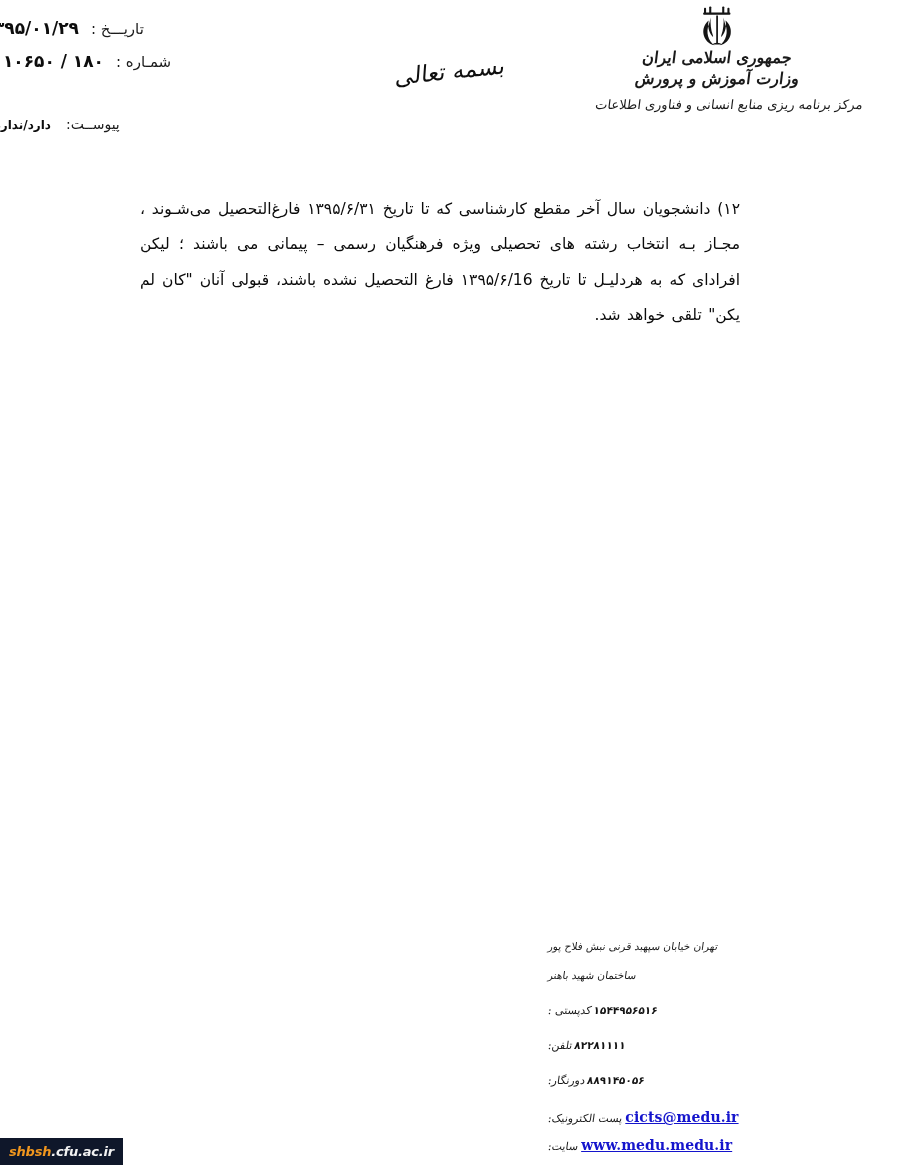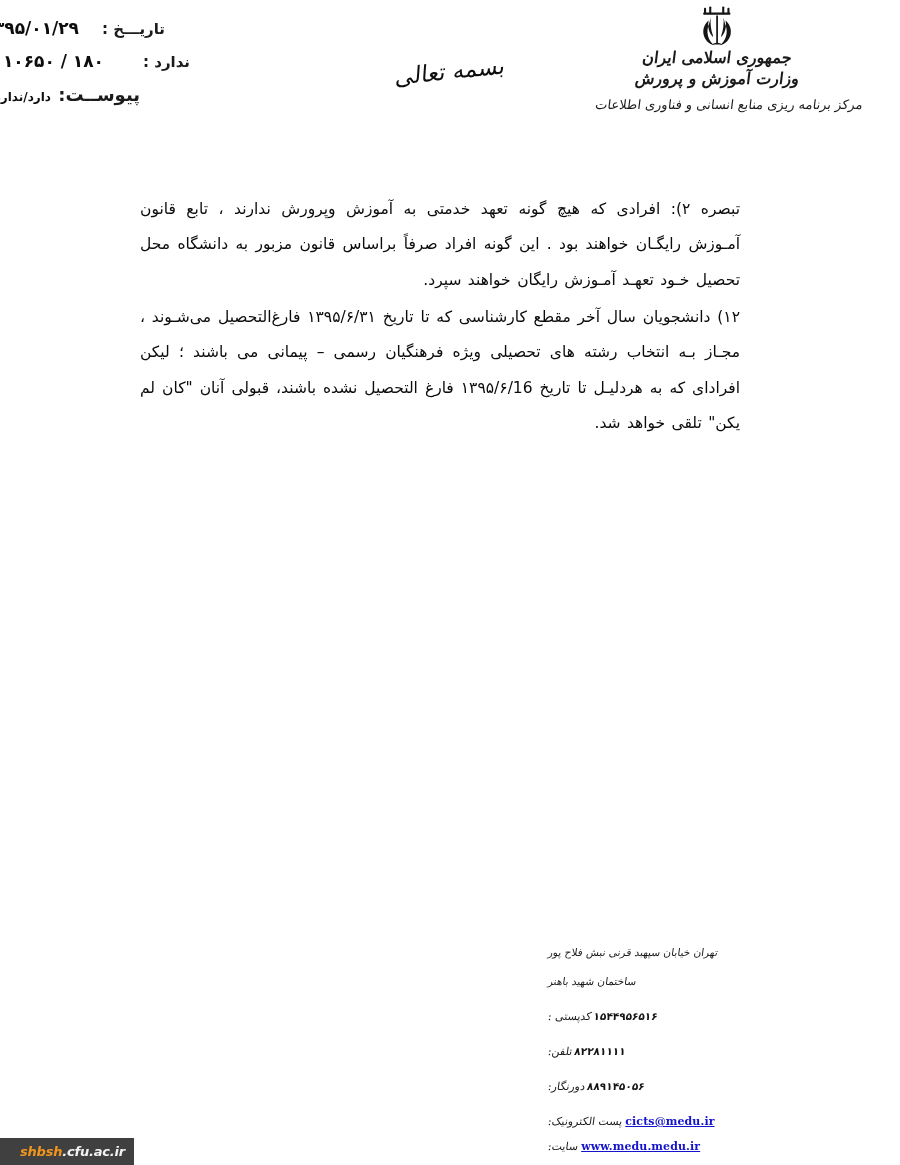--- a/index.html
+++ b/index.html
@@ -66,37 +66,37 @@
   }
   .meta-row {
     display: flex;
     align-items: baseline;
     justify-content: flex-start;
     margin-bottom: 13px;
     padding-right: 0;
   }
   .meta-row .label {
     font-size: 15px;
-    font-weight: 700;
+    font-weight: 400;
     color: #1b1b1b;
     min-width: 74px;
-    text-align: right;
+    text-align: left;
     padding-left: 3px;
     white-space: nowrap;
   }
   .meta-row .value {
     font-size: 17px;
     font-weight: 700;
     color: #0d0d0d;
     white-space: nowrap;
     padding-right: 9px;
     letter-spacing: 0.5px;
   }
   .meta-row.attach { margin-top: 4px; }
-  .meta-row.attach .label { font-size: 18px; }
+  .meta-row.attach .label { font-size: 14px; margin-top: 32px; }
   .meta-row.attach .value {
     font-size: 12px;
     font-weight: 600;
     letter-spacing: 0;
     padding-right: 12px;
   }
 
   
   .meta-row.date    { margin-right: 135px; }
   .meta-row.number  { margin-right: 110px; }
@@ -183,37 +183,37 @@
     letter-spacing: -0.2px;
   }
 
   .foot-kv.link { margin-bottom: 12px; transform: skewX(0deg); }
   .foot-kv.link .k {
     transform: skewX(-8deg);
     display: inline-block;
   }
   .foot-kv.link .v {
     font-family: "DejaVu Serif", "Liberation Serif", serif;
-    font-size: 11px;
+    font-size: 14px;
     font-weight: 700;
     color: #1414cc;
     text-decoration: underline;
     direction: ltr;
     letter-spacing: 0.1px;
     margin-left: 3px;
   }
   .foot-kv.web { margin-bottom: 4px; }
 
   
   .watermark {
     position: absolute;
     left: 0;
     bottom: 0;
-    background: #404040;
-    padding: 5px 9px 6px 20px;
+    background: #0f172a;
+    padding: 5px 9px 6px 9px;
     direction: ltr;
     line-height: 1;
     white-space: nowrap;
   }
   .watermark .wm-a {
     font-family: "DejaVu Sans", "Liberation Sans", sans-serif;
     font-size: 13px;
     font-weight: 700;
     font-style: italic;
     color: #f0961e;
@@ -251,33 +251,32 @@
     <div class="lh-line lh-org2">وزارت آموزش و پرورش</div>
     <div class="lh-line lh-center">مرکز برنامه ریزی منابع انسانی و فناوری اطلاعات</div>
   </div>
 
   <div class="meta">
     <div class="meta-row date">
       <span class="label">تاریـــخ :</span>
       <span class="value">۱۳۹۵/۰۱/۲۹</span>
     </div>
     <div class="meta-row number">
-      <span class="label">ندارد :</span>
+      <span class="label">شمـاره :</span>
       <span class="value">۱۸۰ / ۱۰۶۵۰ /۲۲</span>
     </div>
     <div class="meta-row attach">
       <span class="label">پیوســت:</span>
       <span class="value">دارد/ندارد</span>
     </div>
   </div>
 
   <div class="besmeh">بسمه تعالی</div>
 
   <div class="body">
-    <p class="para">تبصره ۲): افرادی  که هیچ گونه تعهد خدمتی به آموزش وپرورش ندارند ، تابع قانون آمـوزش رایگـان خواهند بود . این گونه افراد صرفاً براساس قانون مزبور به دانشگاه محل تحصیل خـود تعهـد آمـوزش رایگان خواهند سپرد.</p>
     <p class="para numbered">۱۲)  دانشجویان سال آخر مقطع کارشناسی که تا تاریخ ۱۳۹۵/۶/۳۱ فارغ‌التحصیل می‌شـوند ، مجـاز بـه انتخاب رشته های تحصیلی ویژه فرهنگیان رسمی – پیمانی می باشند ؛ لیکن افرادای که به هردلیـل تا تاریخ ۱۳۹۵/۶/16 فارغ التحصیل نشده باشند، قبولی آنان "کان لم یکن" تلقی خواهد شد.</p>
   </div>
 
   <div class="footer">
     <div class="foot-line foot-addr1">تهران خیابان سپهبد قرنی نبش فلاح پور</div>
     <div class="foot-line foot-addr2">ساختمان شهید باهنر</div>
 
     <div class="foot-kv">
       <span class="v">۱۵۴۴۹۵۶۵۱۶</span>
       <span class="k">کدپستی :</span>

